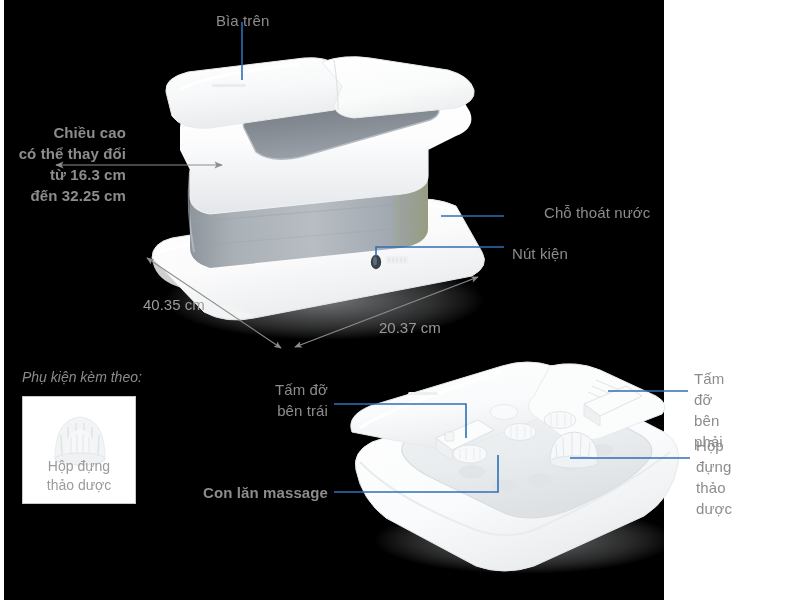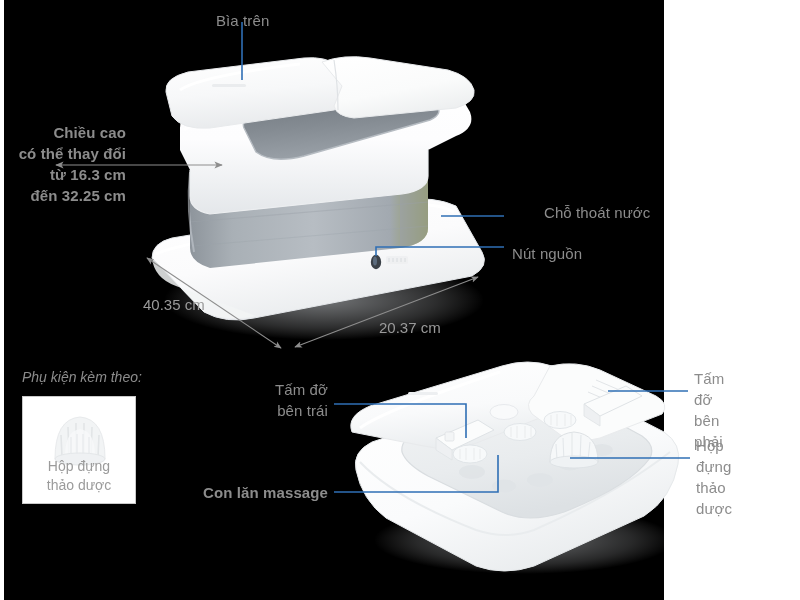--- a/index.html
+++ b/index.html
@@ -371,21 +371,21 @@
 
   <div class="label left-align" style="left:212px; top:10px;">Bìa trên</div>
 
   <div class="label right-align" style="left:10px; top:122px; width:112px;font-weight:bold;">Chiều cao
 có thể thay đổi
 từ 16.3 cm
 đến 32.25 cm</div>
 
   <div class="label left-align" style="left:508px; top:202px;margin-left:32px;">Chỗ thoát nước</div>
 
-  <div class="label left-align" style="left:508px; top:243px;">Nút nguồn</div>
+  <div class="label left-align" style="left:508px; top:243px;">Nút kiện</div>
 
   <div class="dim-text" style="left:129px; top:295px;margin-left:10px;">40.35 cm</div>
 
   <div class="dim-text" style="left:375px; top:318px;">20.37 cm</div>
 
   <div class="label right-align" style="left:190px; top:379px; width:134px;">Tấm đỡ
 bên trái</div>
 
   <div class="label right-align" style="left:170px; top:482px; width:154px;font-weight:bold;">Con lăn massage</div>
 

